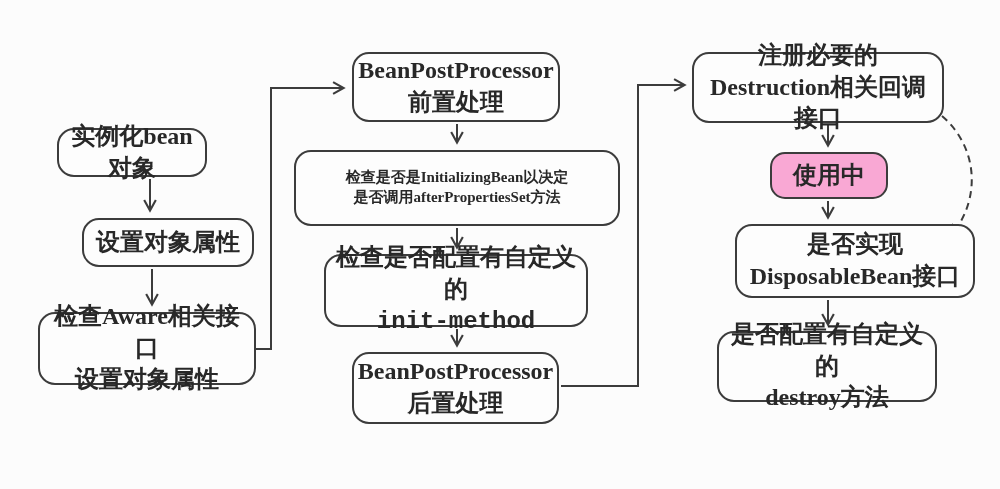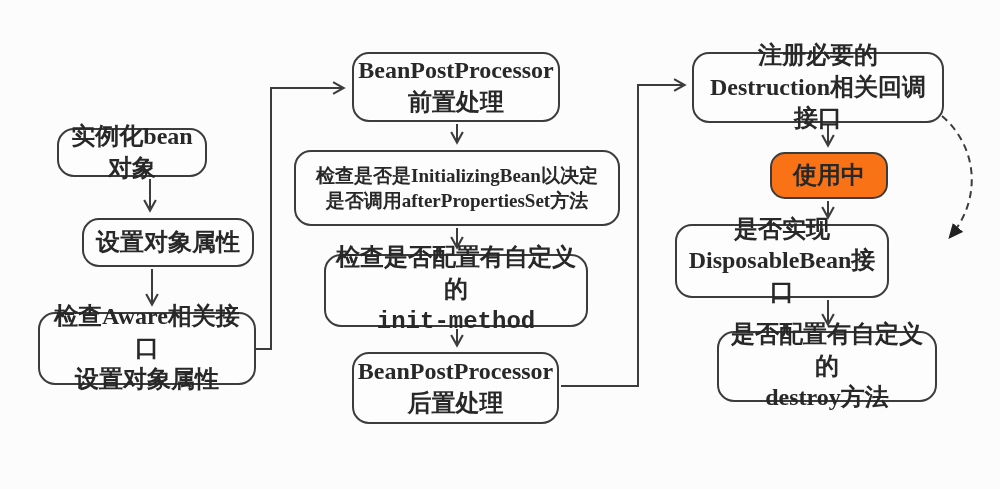--- a/index.html
+++ b/index.html
@@ -40,27 +40,27 @@
     line-height: 1.32;
     font-weight: 600;
     padding: 0 6px;
   }
   
   #n-instantiate   { left: 57px;  top: 128px; width: 150px; height: 49px; }
   #n-setprops      { left: 82px;  top: 218px; width: 172px; height: 49px; }
   #n-aware         { left: 38px;  top: 312px; width: 218px; height: 73px; }
   #n-bpp-before    { left: 352px; top: 52px;  width: 208px; height: 70px; }
   #n-initializing  { left: 294px; top: 150px; width: 326px; height: 76px; }
-  #n-initializing .node-label { font-size: 19px; }
+  #n-initializing .node-label { font-size: 15px; }
   #n-init-method   { left: 324px; top: 254px; width: 264px; height: 73px; font-family: Liberation Mono, monospace; }
   #n-bpp-after     { left: 352px; top: 352px; width: 207px; height: 72px; }
   #n-register      { left: 692px; top: 52px;  width: 252px; height: 71px; justify-content: flex-end; }
   #n-in-use        { left: 770px; top: 152px; width: 118px; height: 47px;
-                     background: #f97316; border-radius: 15px; }
-  #n-disposable    { left: 675px; top: 224px; width: 214px; height: 74px; }
+                     background: #f9a8d4; border-radius: 15px; }
+  #n-disposable    { left: 735px; top: 224px; width: 240px; height: 74px; }
   #n-destroy       { left: 717px; top: 331px; width: 220px; height: 71px; }
 </style>
 </head>
 <body>
 
 <div id="canvas">
 
   <svg id="edge-layer" viewBox="0 0 1000 489" xmlns="http://www.w3.org/2000/svg">
     <defs>
       <marker id="chevron" viewBox="0 0 12 12" refX="9.5" refY="6" markerWidth="14" markerHeight="14" orient="auto" markerUnits="userSpaceOnUse">

